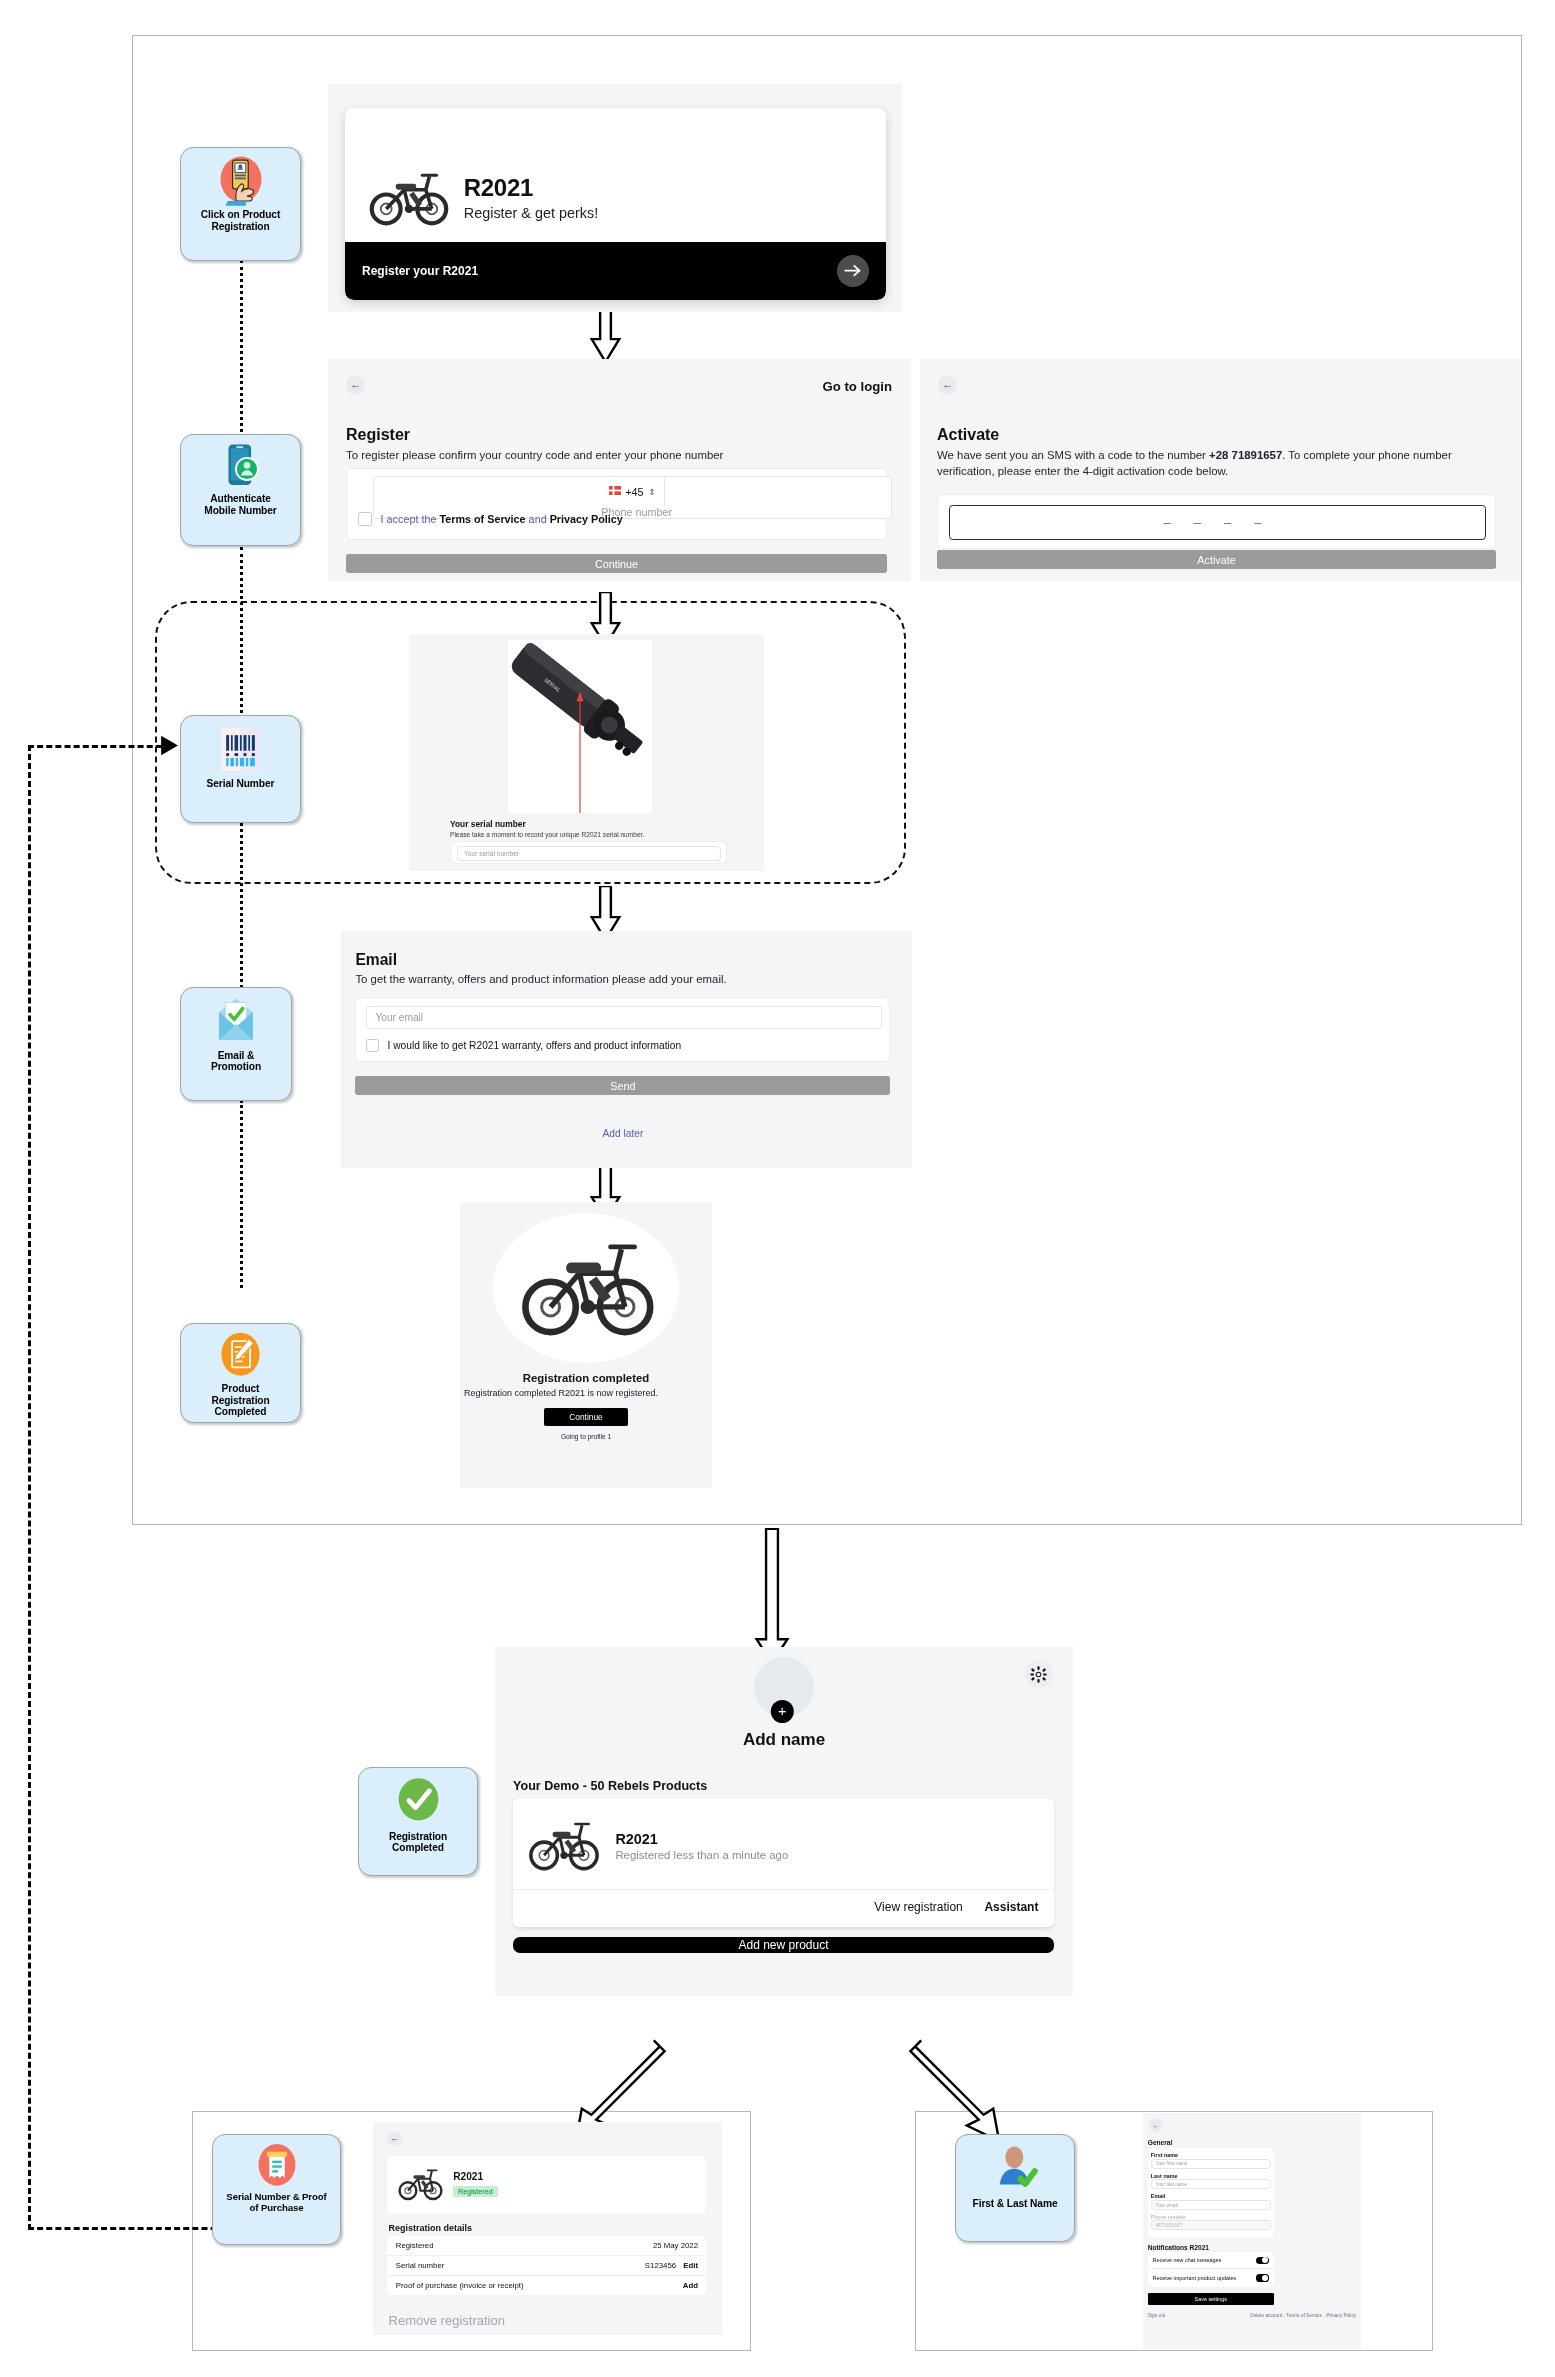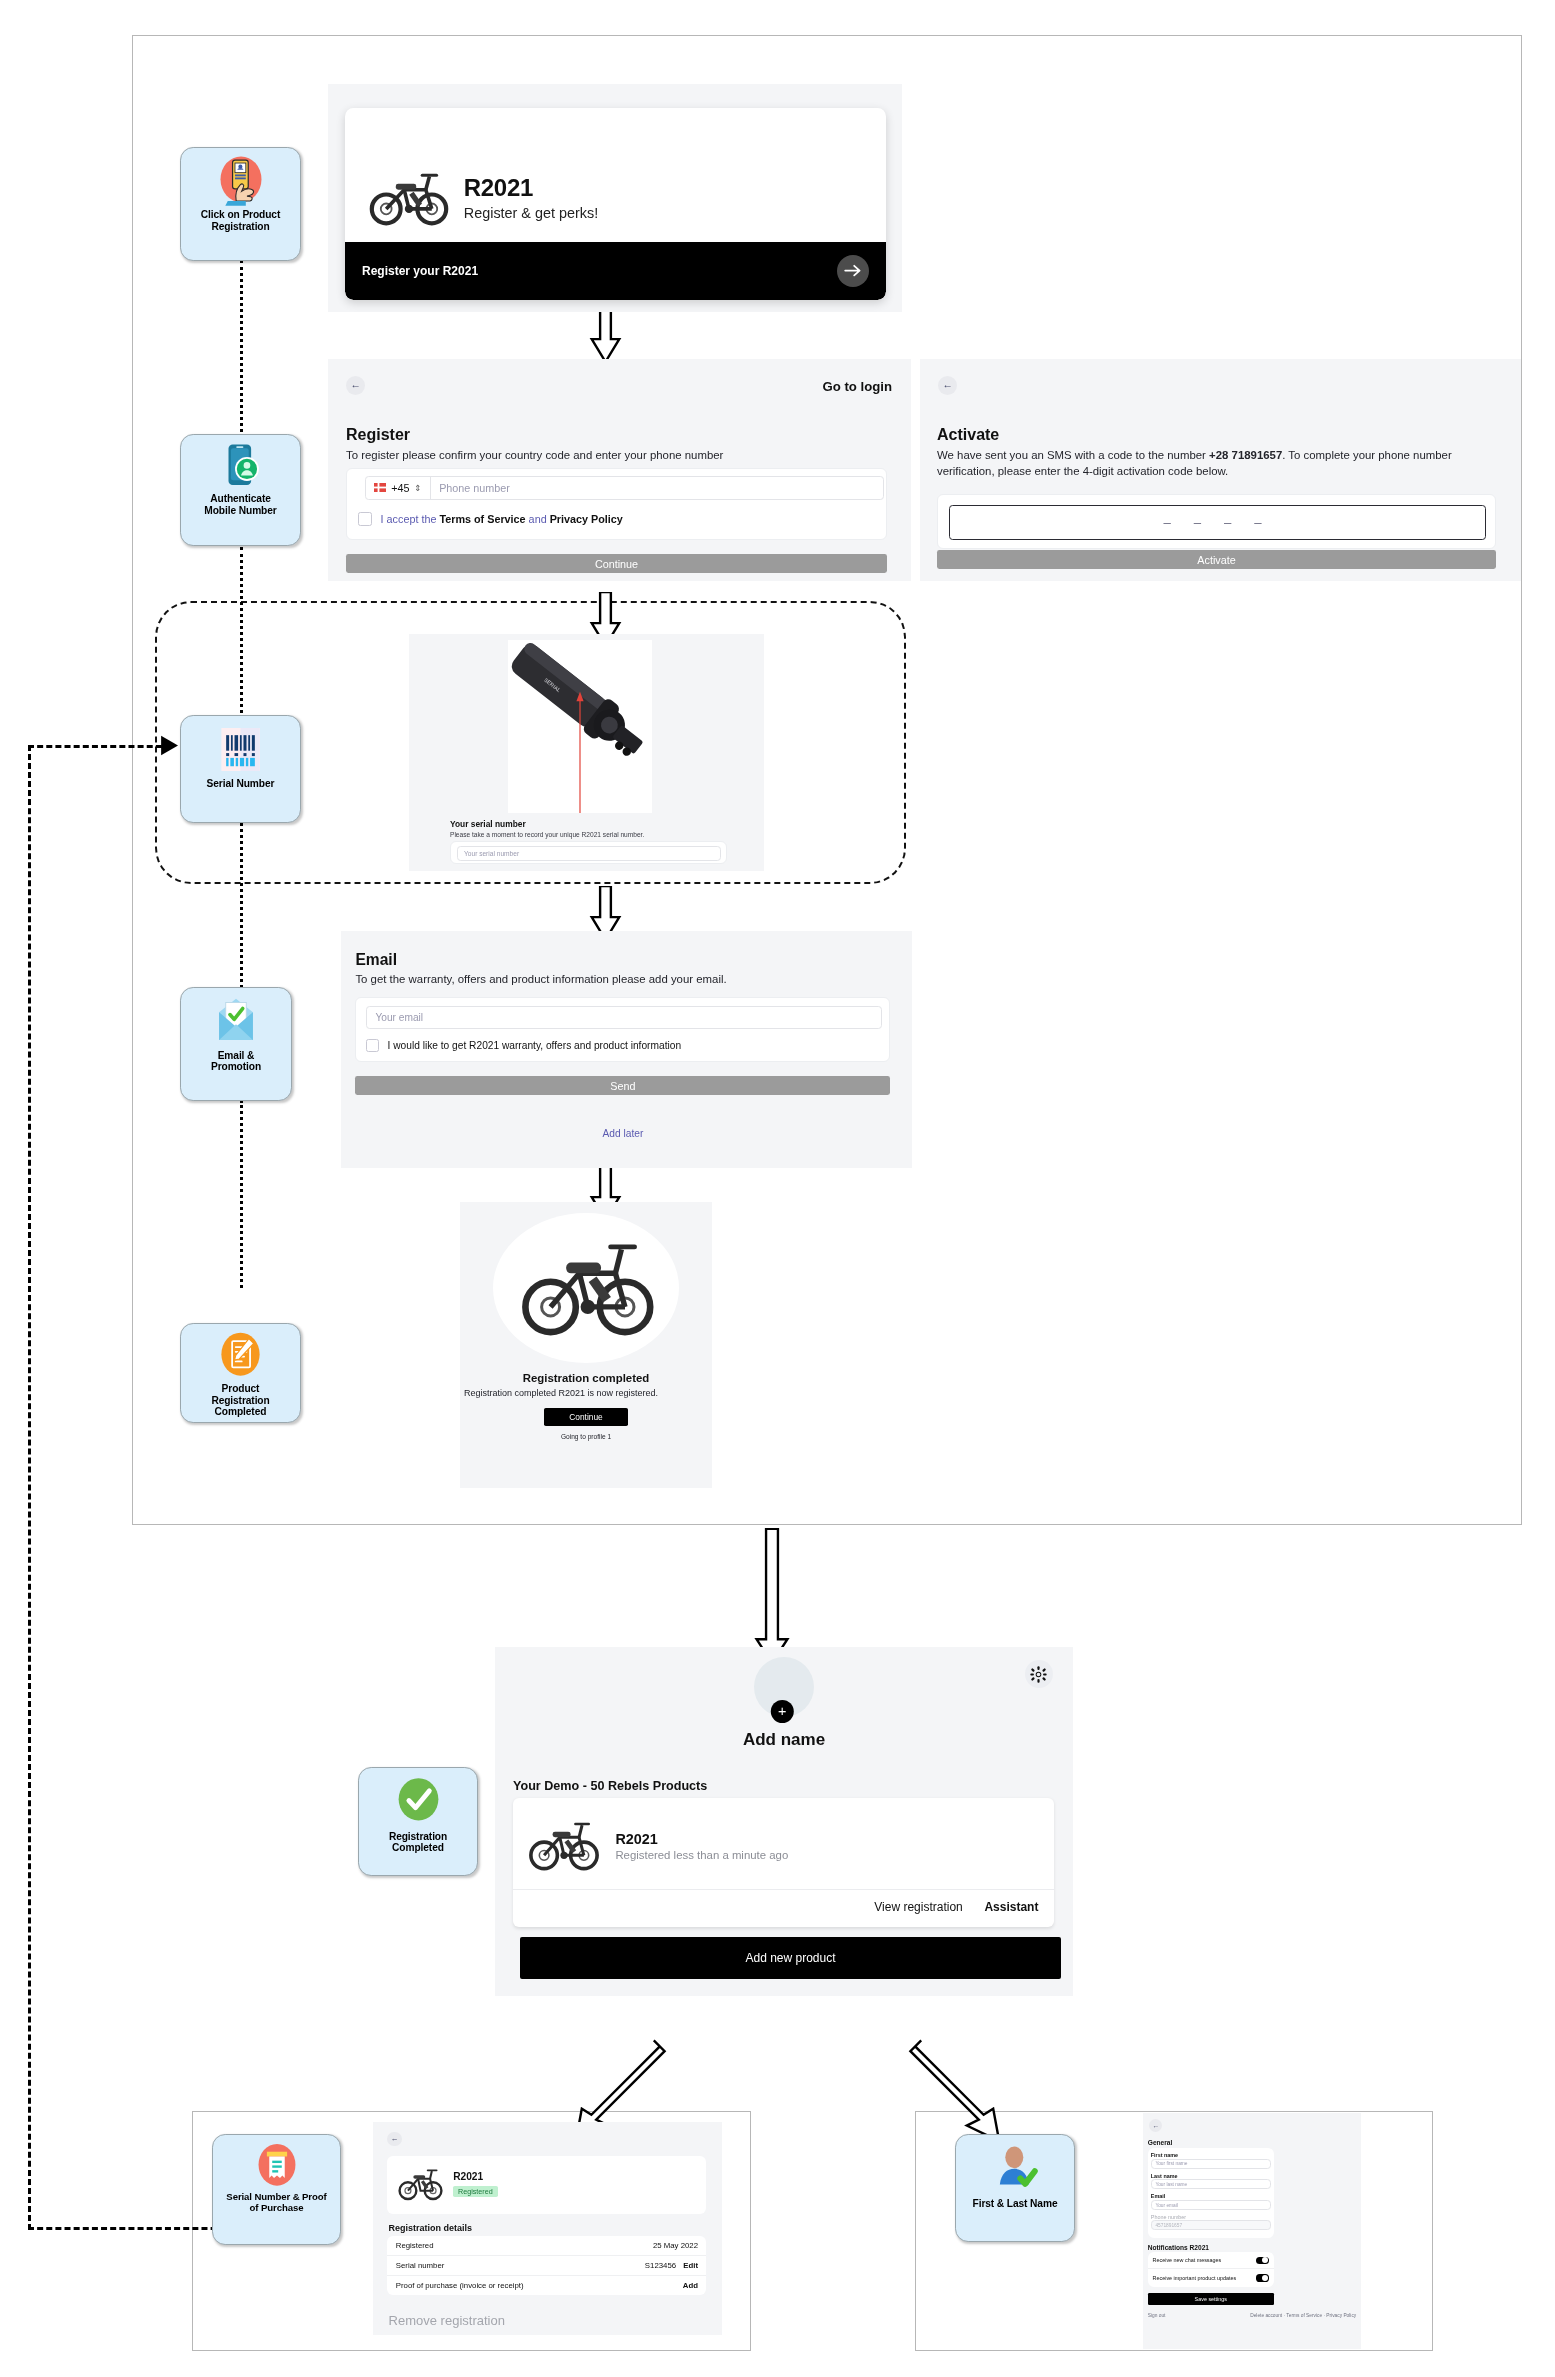--- a/index.html
+++ b/index.html
@@ -307,21 +307,21 @@
 </div>
 
 <div class="screen" style="left:328px; top:359px; width:583px; height:222px;">
   <div class="backbtn" style="position:absolute; left:18px; top:17px;">←</div>
   <div style="position:absolute; right:19px; top:20.4px; font-size:13.2px; font-weight:bold;">Go to login</div>
 
   <div style="position:absolute; left:18px; top:67px; font-size:16px; font-weight:bold;">Register</div>
   <div style="position:absolute; left:18px; top:90px; font-size:11.4px; color:#23242b;">To register please confirm your country code and enter your phone number</div>
 
   <div class="card-white" style="position:absolute; left:18px; top:109px; width:541px; height:72px; border:0.6px solid #eceef1;">
-    <div style="position:absolute; left:18px; top:7.2px; width:519px; height:24px; border:0.6px solid #e3e4e8; border-radius:3.6px; background:#fff; display:flex; align-items:center;">
+    <div style="position:absolute; left:26px; top:7.2px; width:519px; height:43px; border:0.6px solid #e3e4e8; border-radius:3.6px; background:#fff; display:flex; align-items:center;flex-direction:column;">
       <div style="display:flex; align-items:center; gap:4.8px; padding:0 8.4px; height:100%; border-right:0.6px solid #e3e4e8;">
         <span>
           <svg width="12" height="9" viewBox="0 0 20 15">
               <rect width="20" height="15" fill="#e3463f"></rect>
               <rect x="6" width="3" height="15" fill="#fff"></rect>
               <rect y="6" width="20" height="3" fill="#fff"></rect>
             </svg>
         </span>
         <span style="font-size:10.8px; color:#111;">+45</span>
         <span style="font-size:8.4px; color:#555;">⇕</span>
@@ -473,21 +473,21 @@
         <div style="font-size:11.4px; color:#8b8d95; margin-top:2.4px;">Registered less than a minute ago</div>
       </div>
     </div>
     <div style="position:absolute; left:0; top:91px; width:100%; height:0.6px; background:#ebecef;"></div>
     <div style="position:absolute; right:15.6px; top:102px; display:flex; gap:21.6px; font-size:12px;">
       <span>View registration</span>
       <span style="font-weight:bold;">Assistant</span>
     </div>
   </div>
 
-  <div class="black-btn" style="position:absolute; left:25px; top:290px; width:541px; height:42px; font-size:12px; border-radius:2px;">Add new product</div>
+  <div class="black-btn" style="position:absolute; left:18px; top:290px; width:541px; height:16px; font-size:12px; border-radius:7px;">Add new product</div>
 </div>
 
 <div class="screen" style="left:373px; top:2122px; width:349px; height:213px;">
   <div class="backbtn" style="position:absolute; left:14.4px; top:9.6px; width:14.4px;height:14.4px; font-size:7.8px;">←</div>
 
   <div class="card-white" style="position:absolute; left:14.4px; top:34px; width:319px; height:58px;">
     <div style="position:absolute; left:8.4px; top:9.6px; display:flex; align-items:center; gap:8.4px;">
       <span>
         <svg width="49" height="35" viewBox="0 0 82 58">
           <circle cx="20" cy="41" r="14" fill="none" stroke="#2a2a2a" stroke-width="4"></circle>

